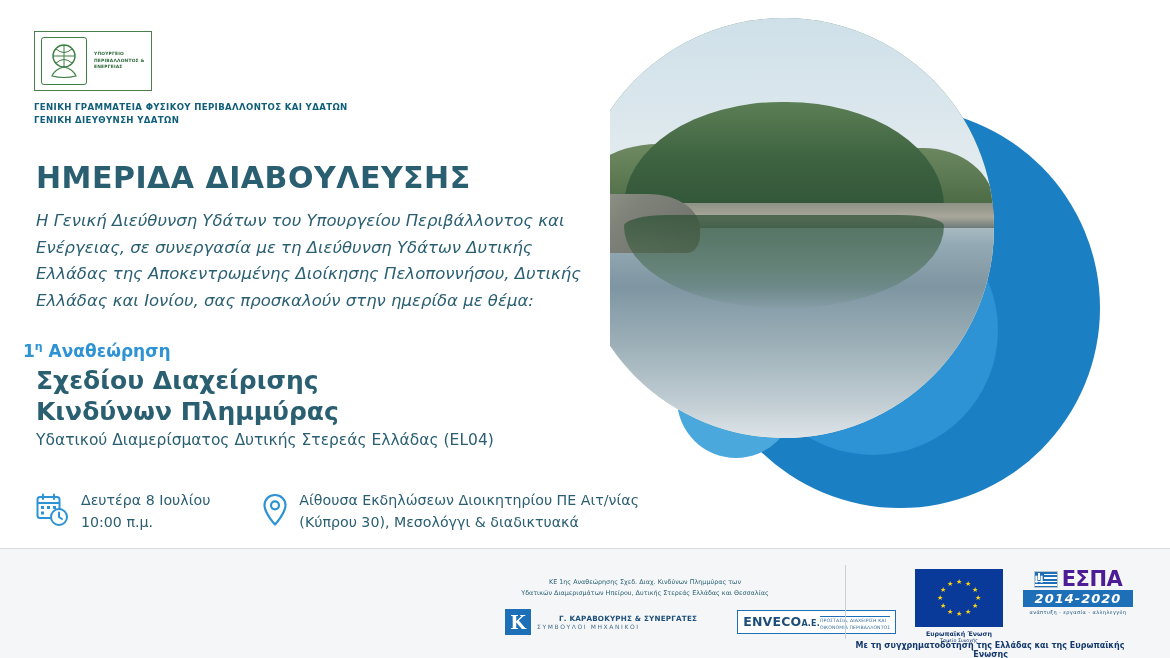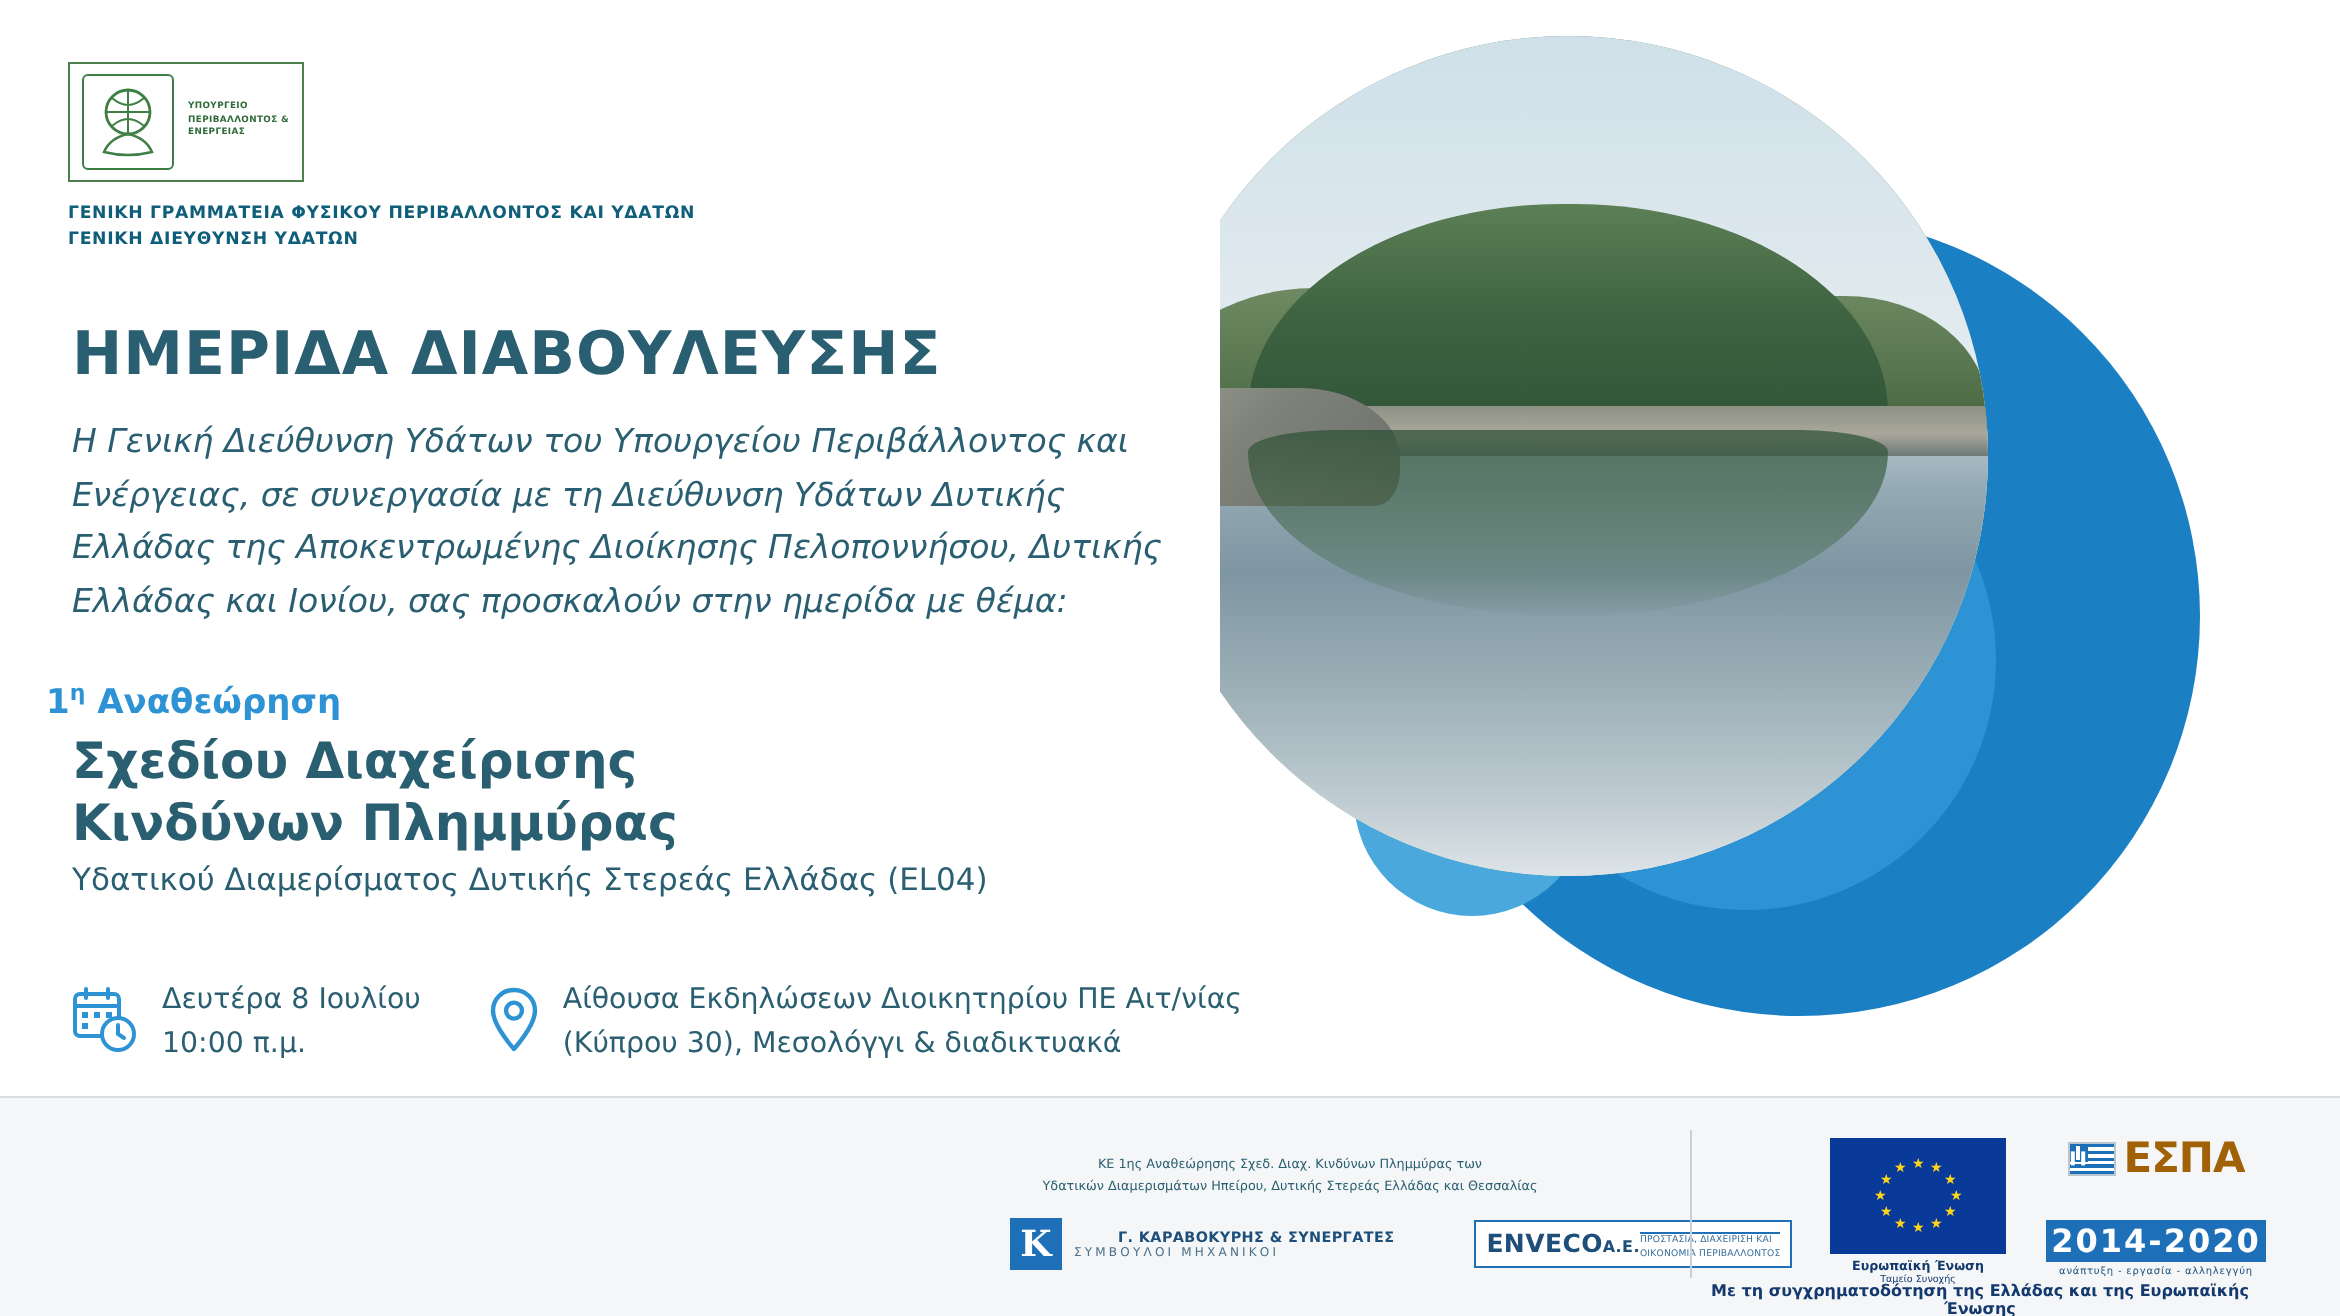--- a/index.html
+++ b/index.html
@@ -224,21 +224,21 @@
     color: #2a5f72;
   }
 
   
   .info-row {
     position: absolute;
     left: 36px;
     top: 490px;
     display: flex;
     align-items: center;
-    gap: 34px;
+    gap: 52px;
   }
   .info-block {
     display: flex;
     align-items: center;
     gap: 11px;
   }
   .info-text {
     font-size: 14.2px;
     line-height: 1.52;
     color: #2a5f72;
@@ -394,32 +394,33 @@
     content: "";
     position: absolute;
     left: 3.4px; top: 0.6px;
     width: 2px; height: 7.4px;
     background: #ffffff;
     box-shadow: -2.6px 2.7px 0 0 #ffffff, 2.6px 2.7px 0 0 #ffffff;
   }
   .espa-word {
     font-size: 21px;
     font-weight: bold;
-    color: #a16207;
+    color: #4c1d95;
     letter-spacing: -0.5px;
     line-height: 1;
   }
   .espa-bar {
-    margin-top: 20px;
+    margin-top: 0;
     background: #1d6fb8;
     color: #ffffff;
-    font-size: 16px;
+    font-size: 13px;
     font-weight: bold;
     letter-spacing: 1px;
     padding: 1px 0;
+    font-style: italic;
   }
   .espa-tag {
     font-size: 5px;
     color: #1d4f7a;
     letter-spacing: 0.4px;
     margin-top: 1.5px;
   }
   .cofund {
     position: absolute;
     left: 845px;

